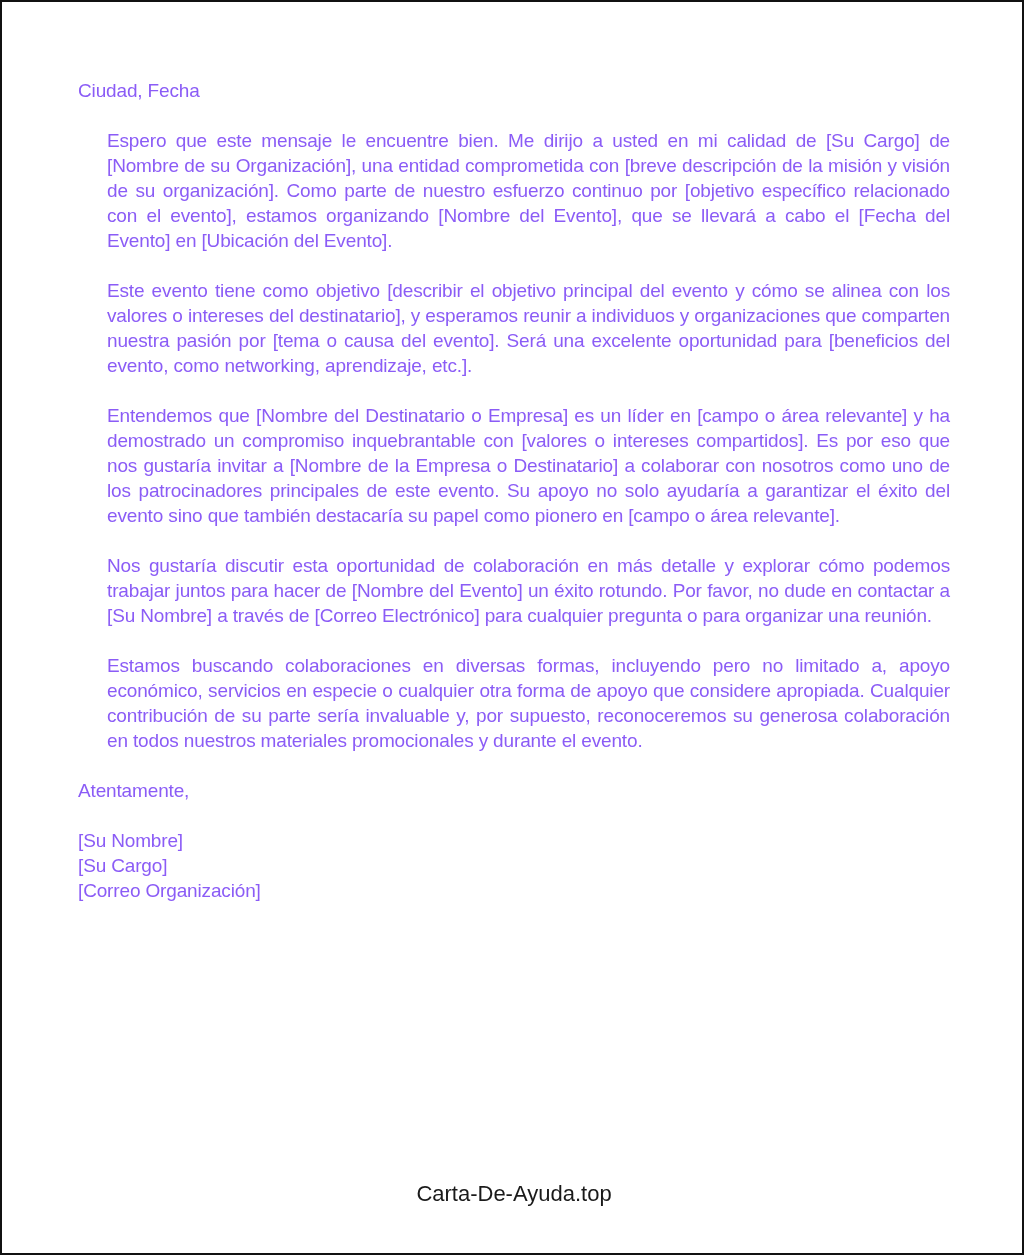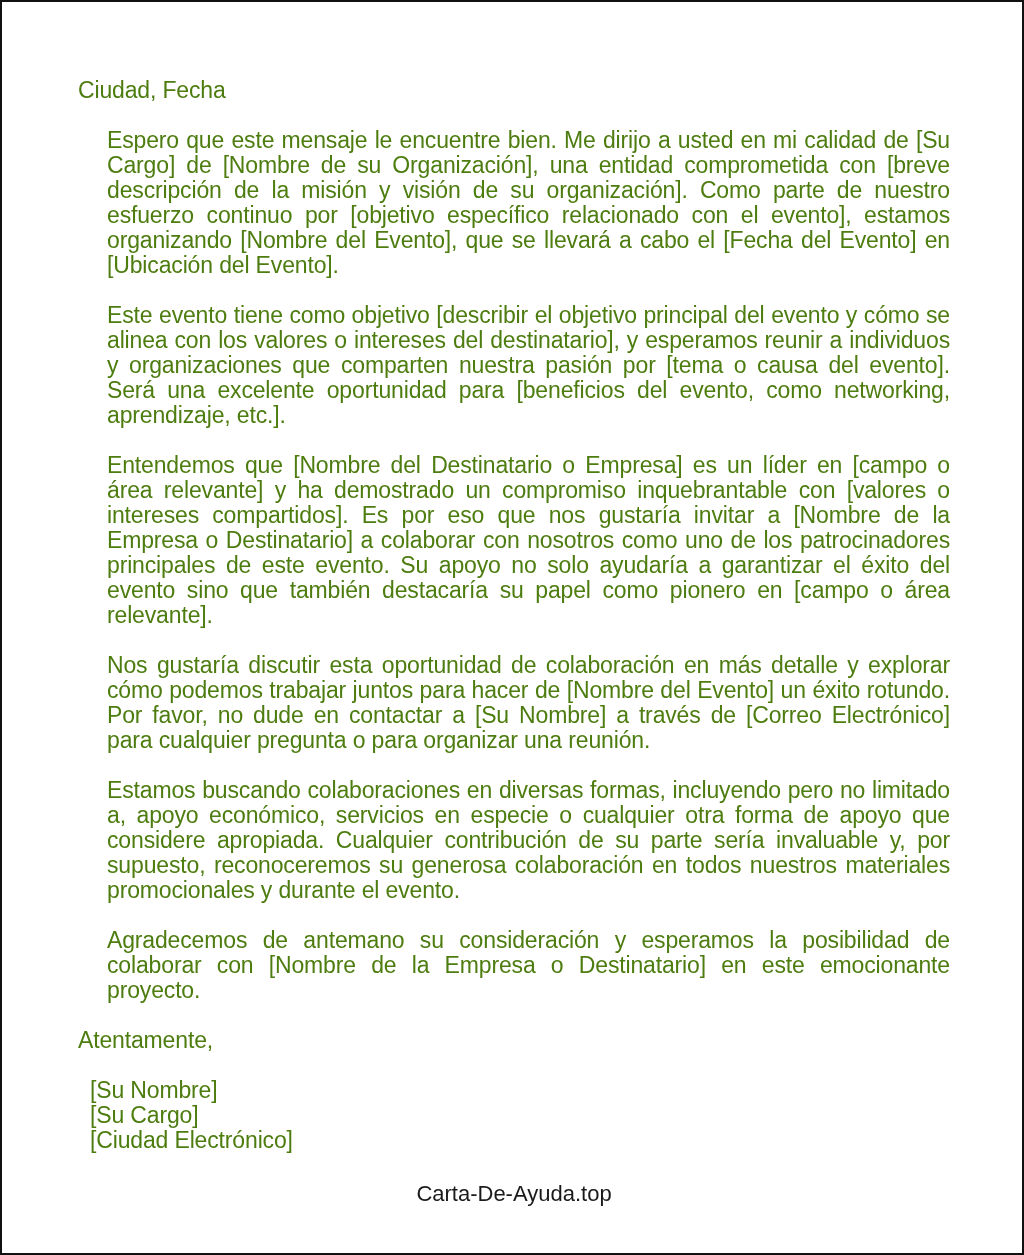--- a/index.html
+++ b/index.html
@@ -22,34 +22,34 @@
       box-sizing: border-box;
       border: 2px solid #111111;
       background: #ffffff;
     }
     .letter {
       position: absolute;
       left: 76px;
       top: 76px;
       width: 872px;
       font-family: "Liberation Sans", sans-serif;
-      font-size: 23px;
+      font-size: 19px;
       line-height: 25px;
-      color: #4d7c0f;
+      color: #8b5cf6;
       letter-spacing: -0.15px;
     }
     .letter p {
       margin: 0 0 25px 0;
     }
     .letter p.justify {
       text-align: justify;
       margin-left: 29px;
     }
     .signature-block {
-      margin: 12px;
+      margin: 0;
     }
     .signature-block div {
       white-space: nowrap;
     }
     .footer {
       position: absolute;
       left: 0;
       width: 1024px;
       top: 1178px;
       text-align: center;
@@ -63,22 +63,21 @@
 <body>
 
 <div class="sheet">
   <div class="letter">
     <p>Ciudad, Fecha</p>
     <p class="justify">Espero que este mensaje le encuentre bien. Me dirijo a usted en mi calidad de [Su Cargo] de [Nombre de su Organización], una entidad comprometida con [breve descripción de la misión y visión de su organización]. Como parte de nuestro esfuerzo continuo por [objetivo específico relacionado con el evento], estamos organizando [Nombre del Evento], que se llevará a cabo el [Fecha del Evento] en [Ubicación del Evento].</p>
     <p class="justify">Este evento tiene como objetivo [describir el objetivo principal del evento y cómo se alinea con los valores o intereses del destinatario], y esperamos reunir a individuos y organizaciones que comparten nuestra pasión por [tema o causa del evento]. Será una excelente oportunidad para [beneficios del evento, como networking, aprendizaje, etc.].</p>
     <p class="justify">Entendemos que [Nombre del Destinatario o Empresa] es un líder en [campo o área relevante] y ha demostrado un compromiso inquebrantable con [valores o intereses compartidos]. Es por eso que nos gustaría invitar a [Nombre de la Empresa o Destinatario] a colaborar con nosotros como uno de los patrocinadores principales de este evento. Su apoyo no solo ayudaría a garantizar el éxito del evento sino que también destacaría su papel como pionero en [campo o área relevante].</p>
     <p class="justify">Nos gustaría discutir esta oportunidad de colaboración en más detalle y explorar cómo podemos trabajar juntos para hacer de [Nombre del Evento] un éxito rotundo. Por favor, no dude en contactar a [Su Nombre] a través de [Correo Electrónico] para cualquier pregunta o para organizar una reunión.</p>
     <p class="justify">Estamos buscando colaboraciones en diversas formas, incluyendo pero no limitado a, apoyo económico, servicios en especie o cualquier otra forma de apoyo que considere apropiada. Cualquier contribución de su parte sería invaluable y, por supuesto, reconoceremos su generosa colaboración en todos nuestros materiales promocionales y durante el evento.</p>
-    <p class="justify">Agradecemos de antemano su consideración y esperamos la posibilidad de colaborar con [Nombre de la Empresa o Destinatario] en este emocionante proyecto.</p>
     <p>Atentamente,</p>
     <div class="signature-block">
       <div>[Su Nombre]</div>
       <div>[Su Cargo]</div>
-      <div>[Ciudad Electrónico]</div>
+      <div>[Correo Organización]</div>
     </div>
   </div>
   <div class="footer">Carta-De-Ayuda.top</div>
 </div>
 
 </body></html>

